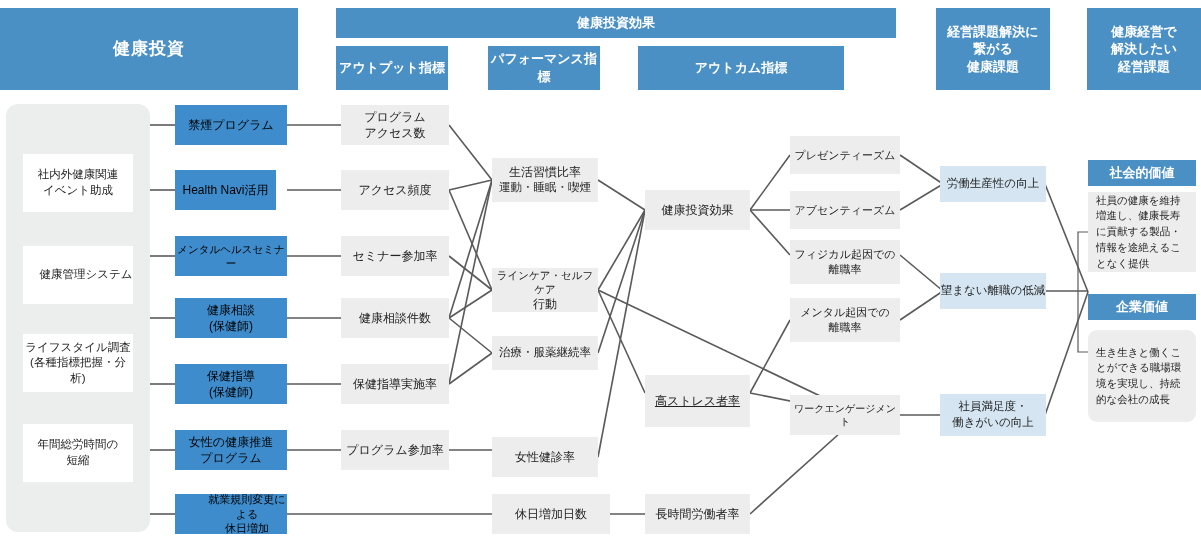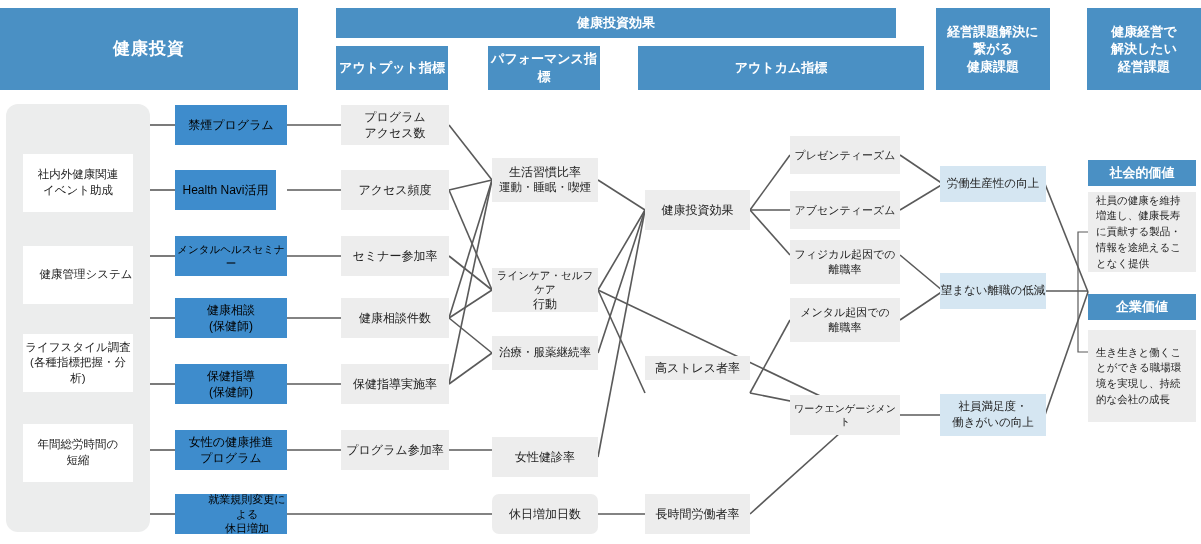--- a/index.html
+++ b/index.html
@@ -166,21 +166,21 @@
   </div>
 
   <div class="node hdr hdr-sub" style="left:336px;top:46px;width:112px;height:44px;">
     <span>アウトプット指標</span>
   </div>
 
   <div class="node hdr hdr-sub" style="left:488px;top:46px;width:112px;height:44px;">
     <span>パフォーマンス指標</span>
   </div>
 
-  <div class="node hdr hdr-sub" style="left:638px;top:46px;width:286px;height:44px;">
+  <div class="node hdr hdr-sub" style="left:638px;top:46px;width:206px;height:44px;">
     <span>アウトカム指標</span>
   </div>
 
   <div class="node hdr hdr-tall" style="left:936px;top:8px;width:114px;height:82px;flex-direction:column;">
     <span>経営課題解決に</span>
     <span>繋がる</span>
     <span>健康課題</span>
   </div>
 
   <div class="node hdr hdr-tall" style="left:1087px;top:8px;width:114px;height:82px;flex-direction:column;">
@@ -261,28 +261,28 @@
   <div class="node ind" style="left:492px;top:268px;width:106px;height:44px;flex-direction:column;">
     <span style="font-size:10.5px;">ラインケア・セルフケア</span>
     <span>行動</span>
   </div>
   <div class="node ind" style="left:492px;top:336px;width:106px;height:34px;flex-direction:column;">
     <span style="font-size:11.5px;">治療・服薬継続率</span>
   </div>
   <div class="node ind" style="left:492px;top:437px;width:106px;height:40px;flex-direction:column;">
     <span>女性健診率</span>
   </div>
-  <div class="node ind" style="left:492px;top:494px;width:106px;height:40px;flex-direction:column;border-radius:7px;">
+  <div class="node ind" style="left:492px;top:494px;width:118px;height:40px;flex-direction:column;">
     <span>休日増加日数</span>
   </div>
 
   <div class="node ind" style="left:645px;top:190px;width:105px;height:40px;flex-direction:column;">
     <span>健康投資効果</span>
   </div>
-  <div class="node ind" style="left:645px;top:356px;width:105px;height:24px;flex-direction:column;">
+  <div class="node ind" style="left:645px;top:375px;width:105px;height:52px;flex-direction:column;text-decoration:underline;">
     <span>高ストレス者率</span>
   </div>
   <div class="node ind" style="left:645px;top:494px;width:105px;height:40px;flex-direction:column;">
     <span>長時間労働者率</span>
   </div>
 
   <div class="node ind" style="left:790px;top:136px;width:110px;height:38px;flex-direction:column;">
     <span style="font-size:11px;">プレゼンティーズム</span>
   </div>
   <div class="node ind" style="left:790px;top:191px;width:110px;height:38px;flex-direction:column;">
@@ -314,17 +314,17 @@
   <div class="node val-hdr" style="left:1088px;top:160px;width:108px;height:26px;">
     <span>社会的価値</span>
   </div>
   <div class="node val-body" style="left:1088px;top:192px;width:108px;height:80px;">
     <span>社員の健康を維持増進し、健康長寿に貢献する製品・情報を途絶えることなく提供</span>
   </div>
 
   <div class="node val-hdr" style="left:1088px;top:294px;width:108px;height:26px;">
     <span>企業価値</span>
   </div>
-  <div class="node val-body" style="left:1088px;top:330px;width:108px;height:92px;align-items:center;">
+  <div class="node val-body" style="left:1088px;top:330px;width:108px;height:92px;align-items:center;border-radius:9px;">
     <span>生き生きと働くことができる職場環境を実現し、持続的な会社の成長</span>
   </div>
 
 </div>
 
 </body></html>

